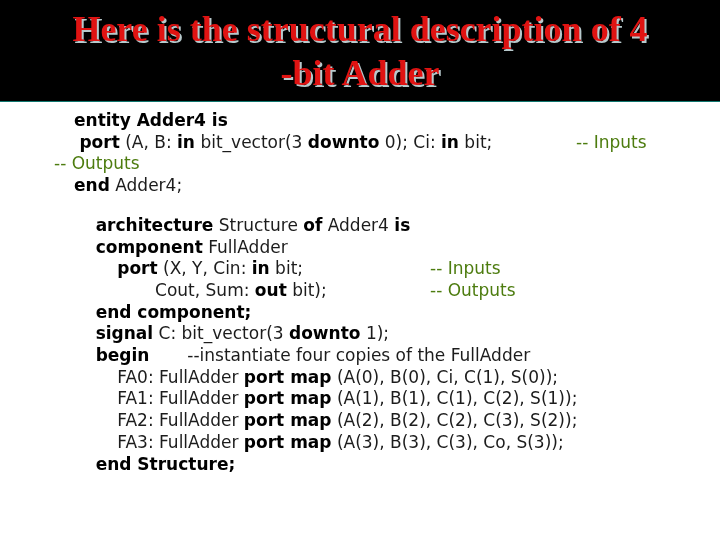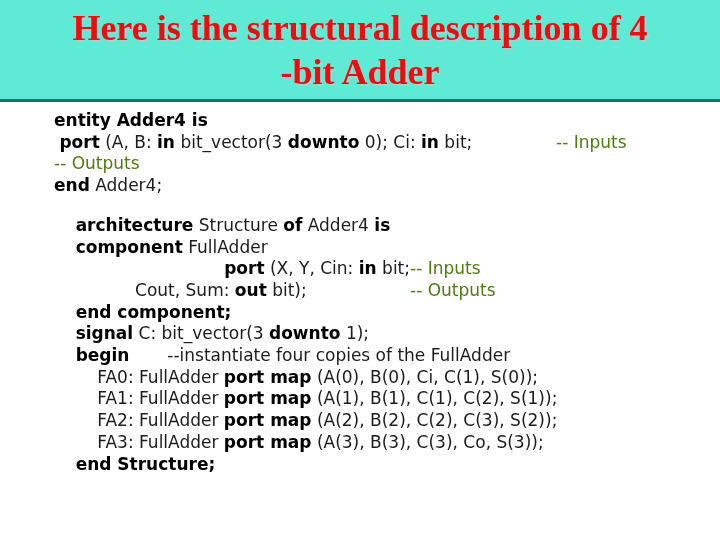--- a/index.html
+++ b/index.html
@@ -7,22 +7,22 @@
     width: 720px; height: 540px;
     background: #ffffff;
     overflow: hidden;
     font-family: "DejaVu Sans", sans-serif;
   }
   .slide { width: 720px; height: 540px; position: relative; background: #ffffff; }
 
   
   .title-band {
     width: 720px; height: 102px;
-    background: #5eead4;
-    border-bottom: 3px solid #0f766e;
+    background: #000000;
+    border-bottom: 1px solid #0f766e;
     box-sizing: border-box;
     display: flex; flex-direction: column;
     justify-content: center; align-items: center;
   }
   .slide-title {
     font-family: "Liberation Serif", serif;
     font-weight: bold;
     font-size: 36px;
     line-height: 44px;
     color: #e01312;
@@ -34,21 +34,21 @@
 
   
   .code-block {
     padding: 8px 0 0 54px;
     font-size: 17px;
     line-height: 21.7px;
     color: #1c1c1c;
   }
   .code-chunk.gapped { margin-top: 18px; }
   .code-line { display: flex; align-items: baseline; white-space: pre; }
-  .code-main { white-space: pre; display: inline-block; }
+  .code-main { white-space: pre; display: inline-block; margin-left: 20px; }
   .code-main b { font-weight: bold; color: #000000; }
   .cmt { white-space: pre; color: #4d7c0f; }
 </style>
 </head>
 <body>
 
 <div class="slide">
   <div class="title-band">
     <h1 class="slide-title">
       <span>Here is the structural description of 4</span>
@@ -58,21 +58,21 @@
   <div class="code-block">
       <div class="code-chunk">
         <div class="code-line"><span class="code-main"><b>entity Adder4 is</b></span></div>
         <div class="code-line"><span class="code-main" style="min-width: 502px;"><span> </span><b>port</b><span> (A, B: </span><b>in</b><span> bit_vector(3 </span><b>downto</b><span> 0); Ci: </span><b>in</b><span> bit;</span></span><span class="cmt">-- Inputs</span></div>
         <div class="code-line"><span class="cmt">-- Outputs</span></div>
         <div class="code-line"><span class="code-main"><b>end</b><span> Adder4;</span></span></div>
       </div>
       <div class="code-chunk gapped">
         <div class="code-line"><span class="code-main"><span>    </span><b>architecture</b><span> Structure </span><b>of</b><span> Adder4 </span><b>is</b></span></div>
         <div class="code-line"><span class="code-main"><span>    </span><b>component</b><span> FullAdder</span></span></div>
-        <div class="code-line"><span class="code-main" style="min-width: 356px; text-align: right;"><span>        </span><b>port</b><span> (X, Y, Cin: </span><b>in</b><span> bit;</span></span><span class="cmt">-- Inputs</span></div>
+        <div class="code-line"><span class="code-main" style="min-width: 356px;"><span>        </span><b>port</b><span> (X, Y, Cin: </span><b>in</b><span> bit;</span></span><span class="cmt">-- Inputs</span></div>
         <div class="code-line"><span class="code-main" style="min-width: 356px;"><span>               Cout, Sum: </span><b>out</b><span> bit);</span></span><span class="cmt">-- Outputs</span></div>
         <div class="code-line"><span class="code-main"><span>    </span><b>end component;</b></span></div>
         <div class="code-line"><span class="code-main"><span>    </span><b>signal</b><span> C: bit_vector(3 </span><b>downto</b><span> 1);</span></span></div>
         <div class="code-line"><span class="code-main"><span>    </span><b>begin</b><span>       --instantiate four copies of the FullAdder</span></span></div>
         <div class="code-line"><span class="code-main"><span>        FA0: FullAdder </span><b>port map</b><span> (A(0), B(0), Ci, C(1), S(0));</span></span></div>
         <div class="code-line"><span class="code-main"><span>        FA1: FullAdder </span><b>port map</b><span> (A(1), B(1), C(1), C(2), S(1));</span></span></div>
         <div class="code-line"><span class="code-main"><span>        FA2: FullAdder </span><b>port map</b><span> (A(2), B(2), C(2), C(3), S(2));</span></span></div>
         <div class="code-line"><span class="code-main"><span>        FA3: FullAdder </span><b>port map</b><span> (A(3), B(3), C(3), Co, S(3));</span></span></div>
         <div class="code-line"><span class="code-main"><span>    </span><b>end Structure;</b></span></div>
       </div>

